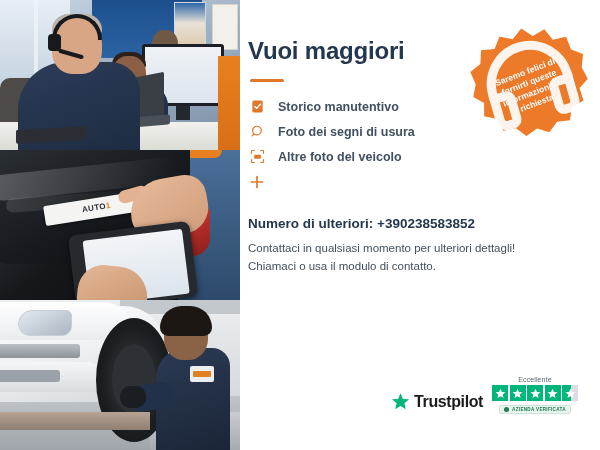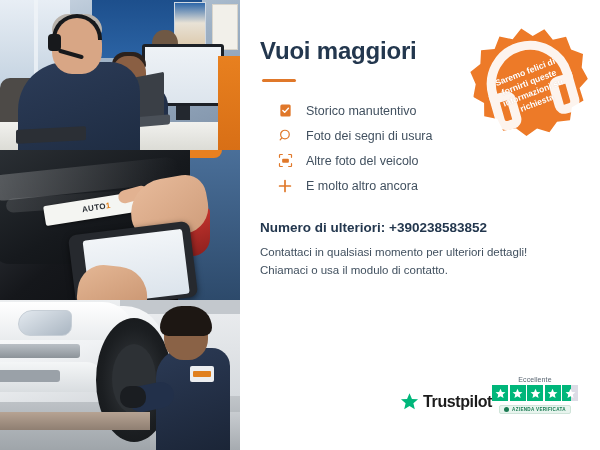--- a/index.html
+++ b/index.html
@@ -286,21 +286,21 @@
   }
   .ph3 .bench {
     position:absolute; left:150px; top:112px; width:90px; height:38px;
     background:linear-gradient(180deg,#c8ccd0 0%,#a6abb0 100%);
   }
 
   
   .content {
     position: relative;
     flex: 1 1 auto;
-    padding: 36px 24px 0 20px;
+    padding: 36px 24px 0 8px;
     box-sizing: border-box;
     background:#ffffff;
   }
   h1.headline {
     margin: 0;
     font-size: 24px;
     line-height: 1.22;
     font-weight: 700;
     color: #23374e;
     letter-spacing: -0.2px;
@@ -308,21 +308,21 @@
   }
   .rule {
     width: 34px;
     height: 3px;
     background: #e0782a;
     margin: 14px 0 12px 2px;
     border-radius: 2px;
   }
 
   
-  .features { list-style:none; margin:16px; padding:0; }
+  .features { list-style:none; margin:0; padding:0;font-weight:bold; }
   .feature {
     display:flex;
     align-items:center;
     gap:12px;
     height: 25px;
   }
   .feat-icon {
     flex:0 0 18px;
     width:18px; height:18px;
     display:flex; align-items:center; justify-content:center;
@@ -351,21 +351,21 @@
     color: #41505f;
   }
 
   
   .trust {
     position:absolute;
     right: 22px;
     bottom: 36px;
     display:flex;
     align-items:flex-end;
-    gap:0;
+    gap:9px;
   }
   .tp-logo { display:flex; align-items:center; gap:4px; padding-bottom:3px; }
   .tp-star-big { width:19px; height:19px; color:#00b67a; }
   .tp-word {
     font-size: 16px; font-weight: 700; color:#1c1c1c; letter-spacing:-0.4px;
   }
   .tp-right { display:flex; flex-direction:column; align-items:center; gap:2px; }
   .tp-rating {
     font-size: 7px; color:#5a6672; letter-spacing:.1px;
   }
@@ -544,21 +544,20 @@
         <span class="feat-label">Altre foto del veicolo</span>
       </li>
 
       <li class="feature">
         <span class="feat-icon">
           <svg viewBox="0 0 16 16" width="16" height="16" fill="none" stroke="currentColor" stroke-width="1.7" stroke-linecap="round" aria-hidden="true">
             <path d="M8 2.6v10.8"></path>
             <path d="M2.6 8h10.8"></path>
           </svg>
         </span>
-        <span class="feat-label">E molto altro ancora</span>
       </li>
 
     </ul>
 
     <div class="phone-line">
       <span>Numero di ulteriori: </span><span class="num">+390238583852</span>
     </div>
 
     <div class="contact-copy">
       <div>Contattaci in qualsiasi momento per ulteriori dettagli!</div>

